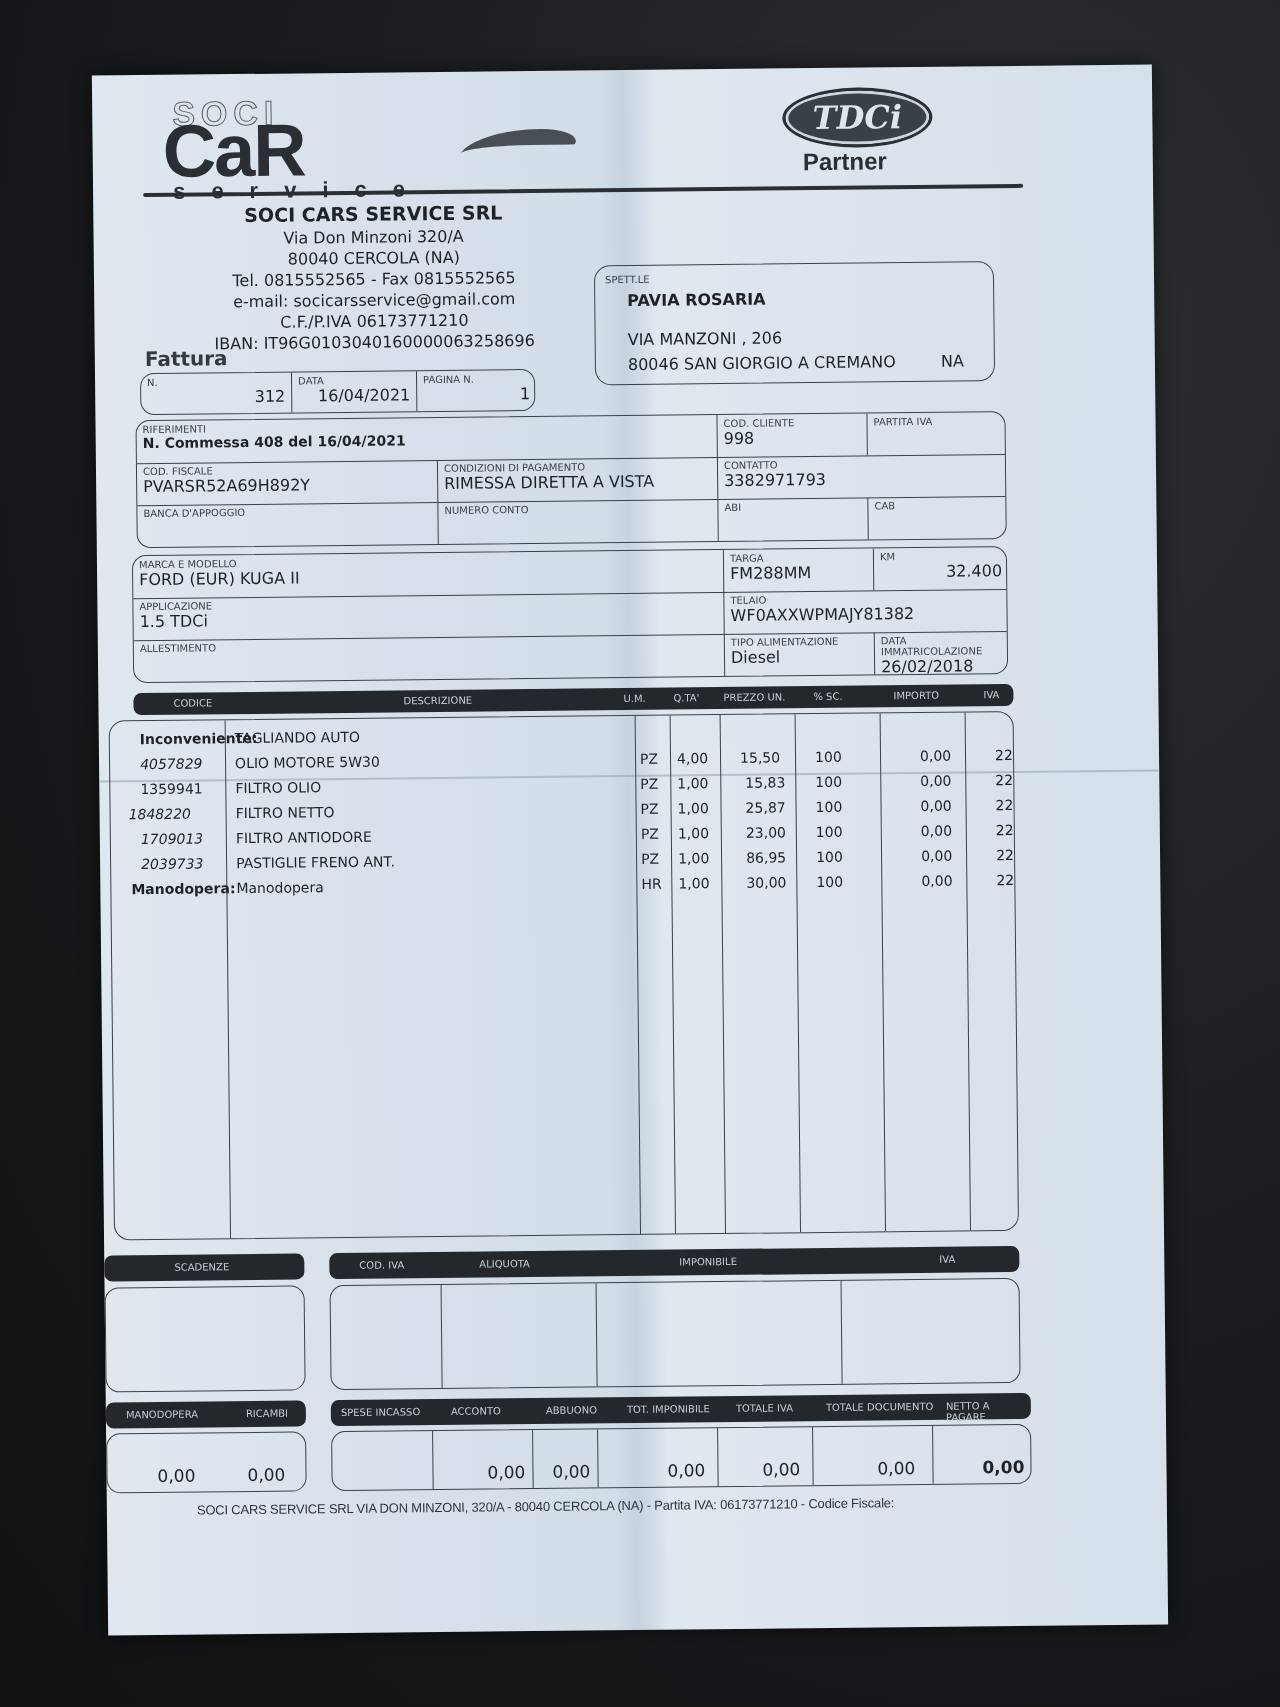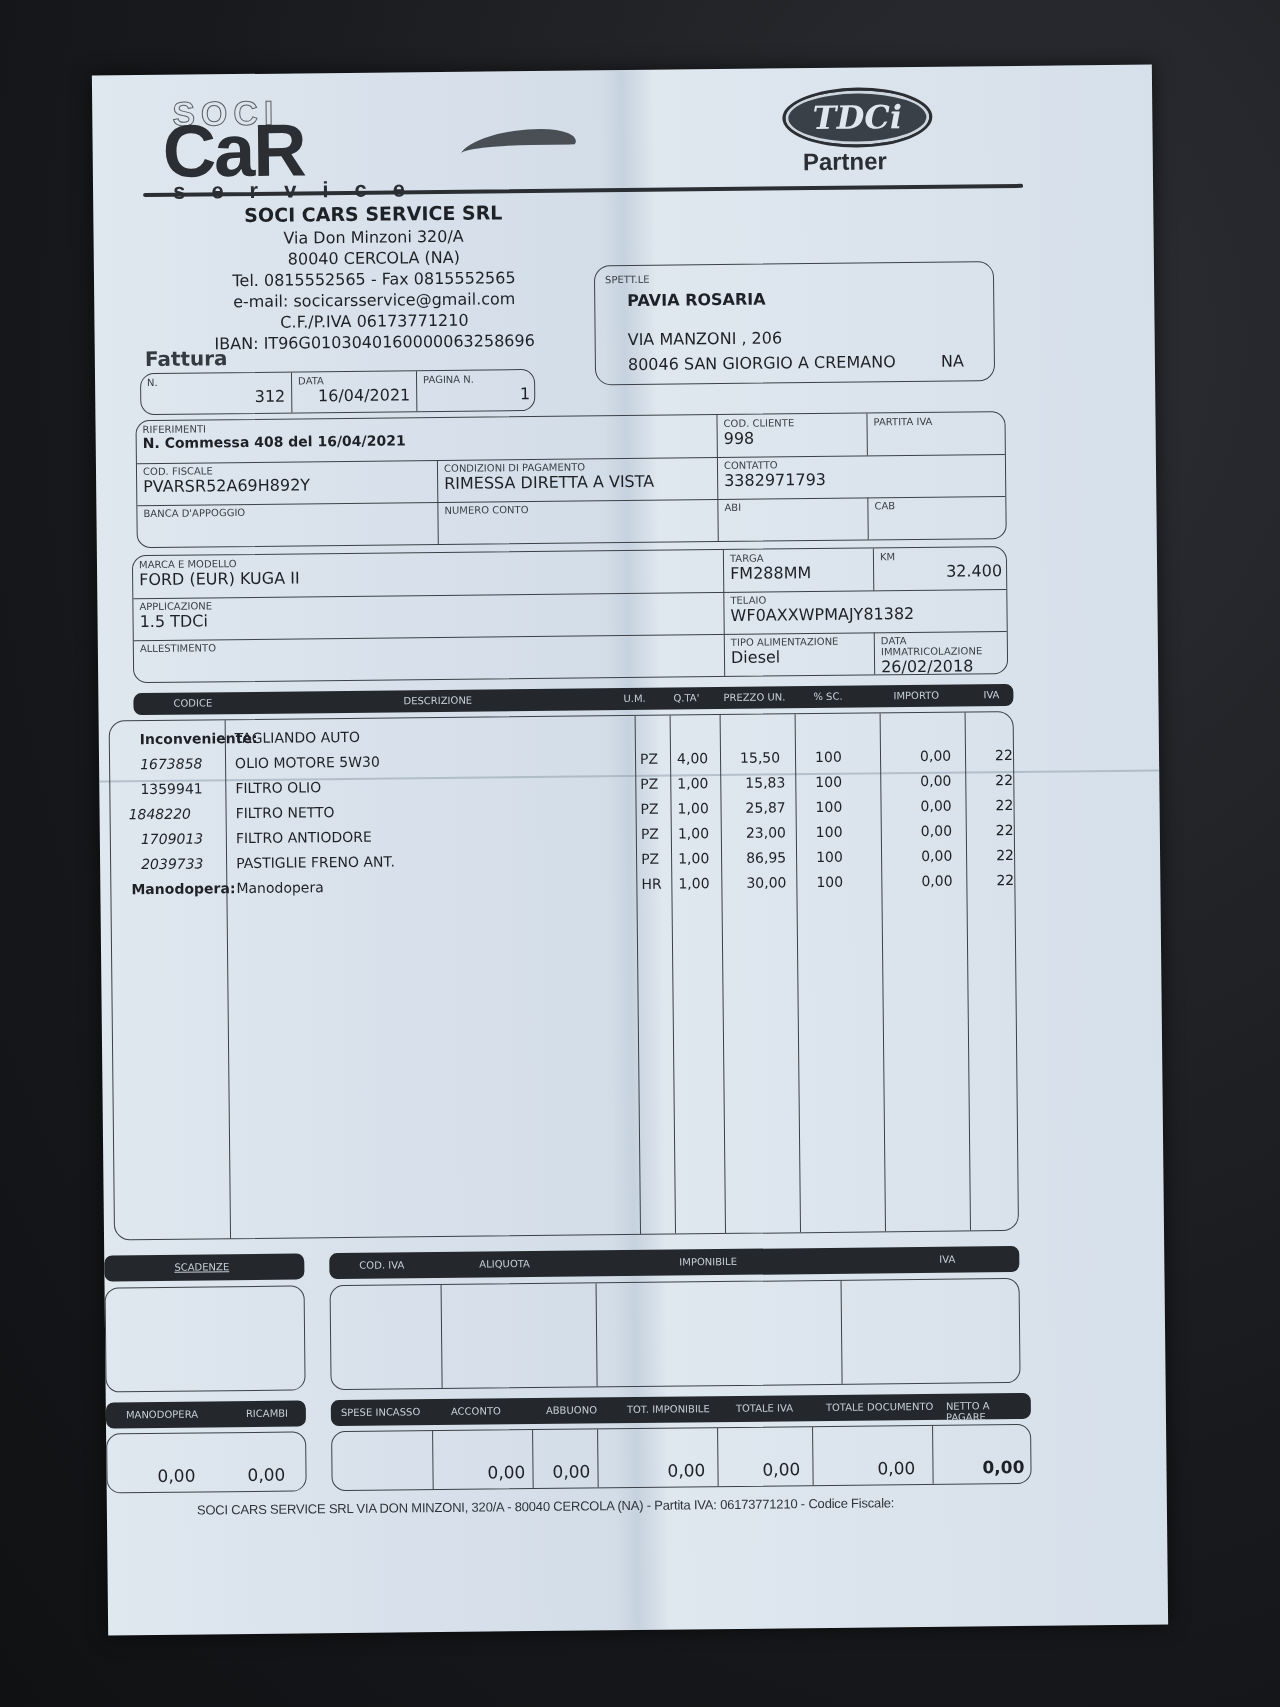--- a/index.html
+++ b/index.html
@@ -226,21 +226,21 @@
     <div class="col-line" style="left:685px;"></div>
     <div class="col-line" style="left:770px;"></div>
     <div class="col-line" style="left:855px;"></div>
 
     <div class="row" style="top:8px;">
       <span style="left:30px;font-weight:700;">Inconveniente:</span>
       <span style="left:125px;">TAGLIANDO AUTO</span>
     </div>
 
     <div class="row" style="top:33px;">
-      <span style="left:30px;font-style:italic;">1673858</span>
+      <span style="left:30px;font-style:italic;">4057829</span>
       <span style="left:125px;">OLIO MOTORE 5W30</span>
       <span style="left:530px;">PZ</span>
       <span style="left:567px;">4,00</span>
       <span style="left:630px;">15,50</span>
       <span style="left:705px;">100</span>
       <span style="left:810px;">0,00</span>
       <span style="left:885px;">22</span>
     </div>
     <div class="row" style="top:58px;">
       <span style="left:30px;">1359941</span>
@@ -288,21 +288,21 @@
       <span style="left:530px;">HR</span>
       <span style="left:567px;">1,00</span>
       <span style="left:635px;">30,00</span>
       <span style="left:705px;">100</span>
       <span style="left:810px;">0,00</span>
       <span style="left:885px;">22</span>
     </div>
   </div>
 
   <div class="darkbar sum-bar1" style="left:0;width:200px;">
-    <span style="left:70px;text-decoration:underline;">SCADENZE</span>
+    <span style="left:70px;">SCADENZE</span>
   </div>
   <div class="darkbar sum-bar1" style="left:225px;width:690px;">
     <span style="left:30px;">COD. IVA</span>
     <span style="left:150px;">ALIQUOTA</span>
     <span style="left:350px;">IMPONIBILE</span>
     <span style="left:610px;">IVA</span>
   </div>
   <div class="box sum-box1" style="left:0;width:200px;"></div>
   <div class="box sum-box1" style="left:225px;width:690px;">
     <div class="col-line" style="left:110px;"></div>

